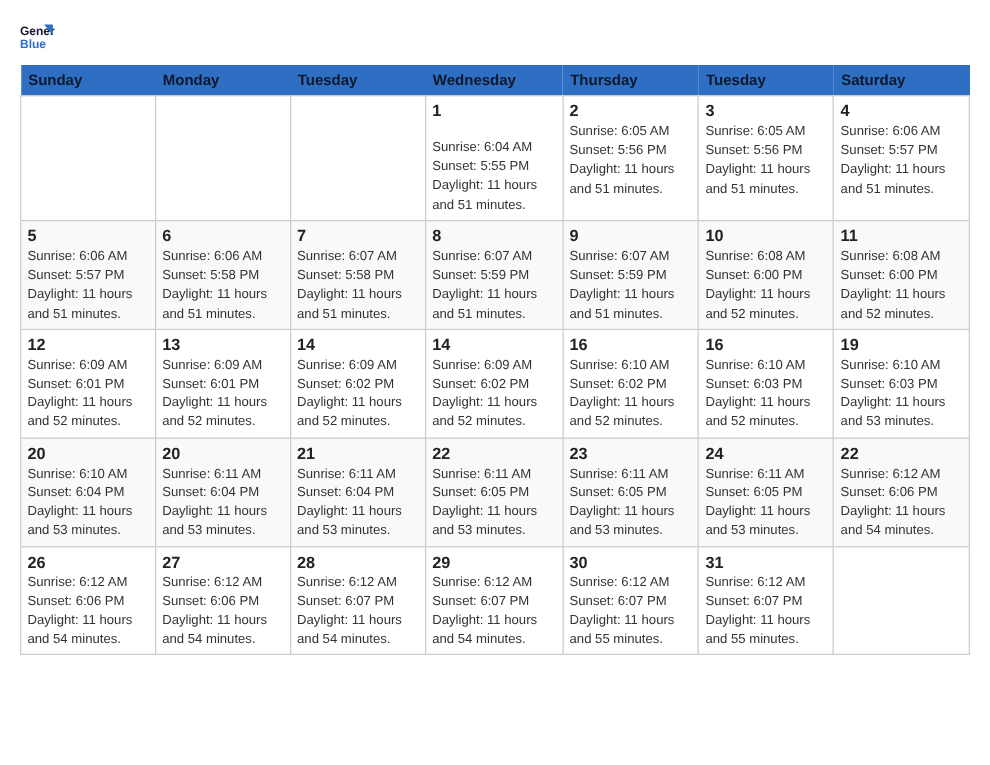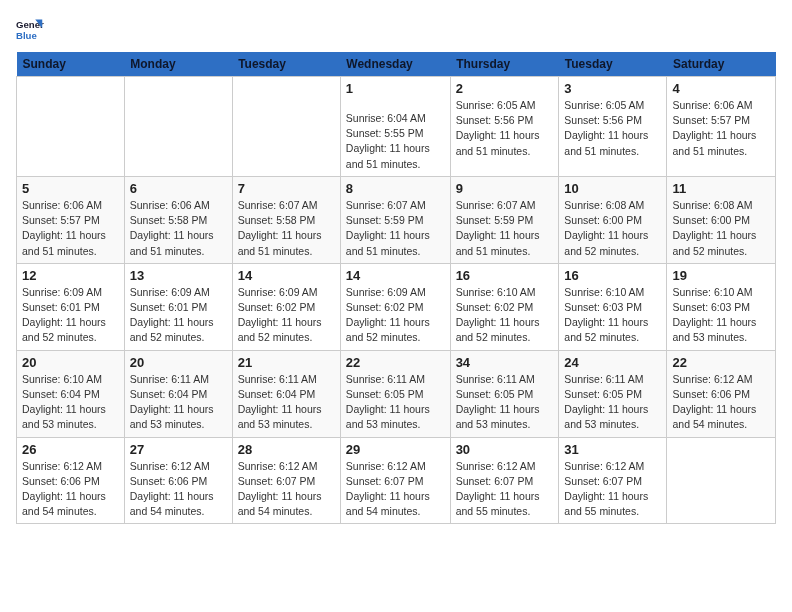--- a/index.html
+++ b/index.html
@@ -265,21 +265,21 @@
 and 53 minutes.</div>
         </td>
         <td>
           <div class="day-num">22</div>
           <div class="day-info" style="white-space: pre-line;">Sunrise: 6:11 AM
 Sunset: 6:05 PM
 Daylight: 11 hours
 and 53 minutes.</div>
         </td>
         <td>
-          <div class="day-num">34</div>
+          <div class="day-num">23</div>
           <div class="day-info" style="white-space: pre-line;">Sunrise: 6:11 AM
 Sunset: 6:05 PM
 Daylight: 11 hours
 and 53 minutes.</div>
         </td>
         <td>
           <div class="day-num">24</div>
           <div class="day-info" style="white-space: pre-line;">Sunrise: 6:11 AM
 Sunset: 6:05 PM
 Daylight: 11 hours

